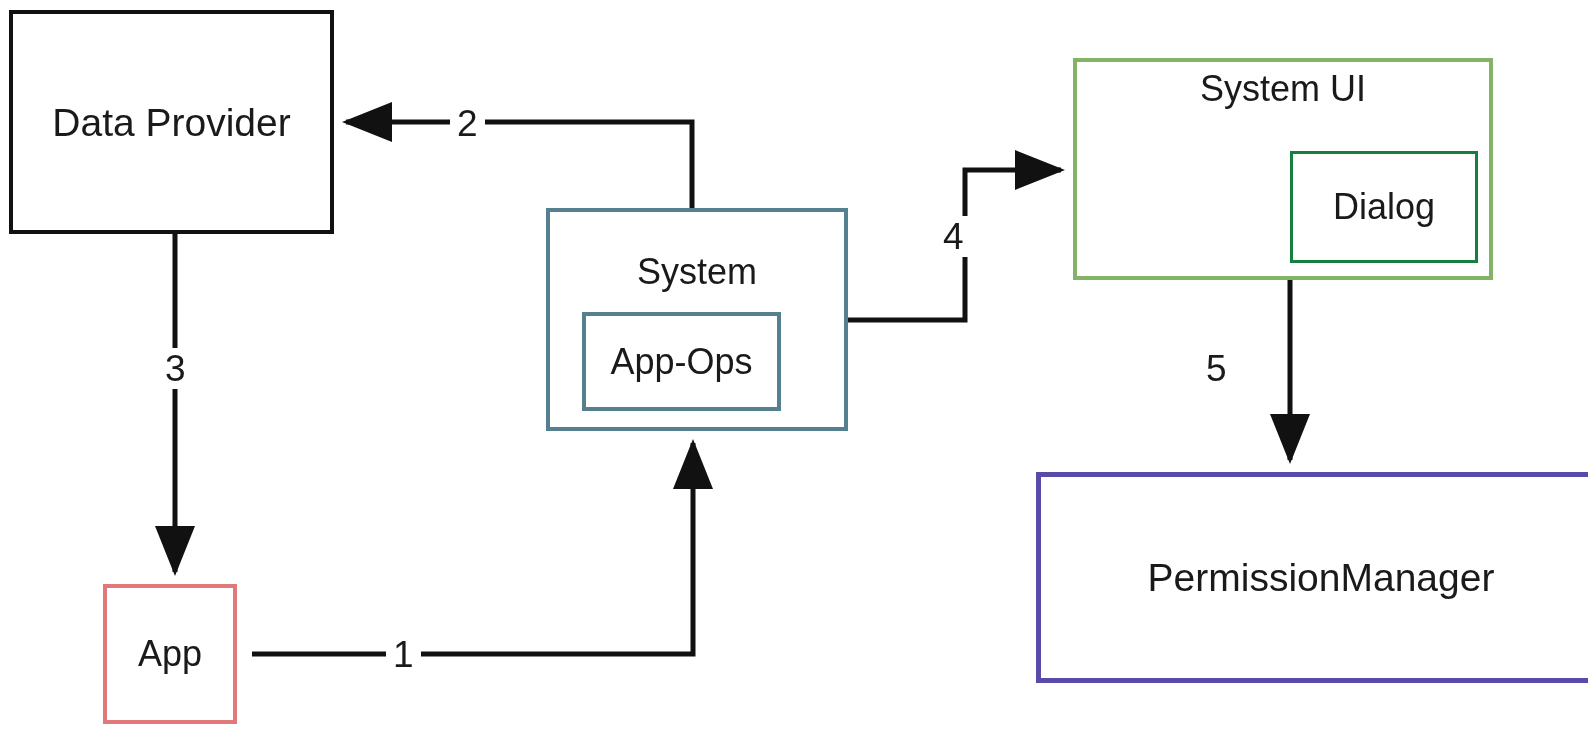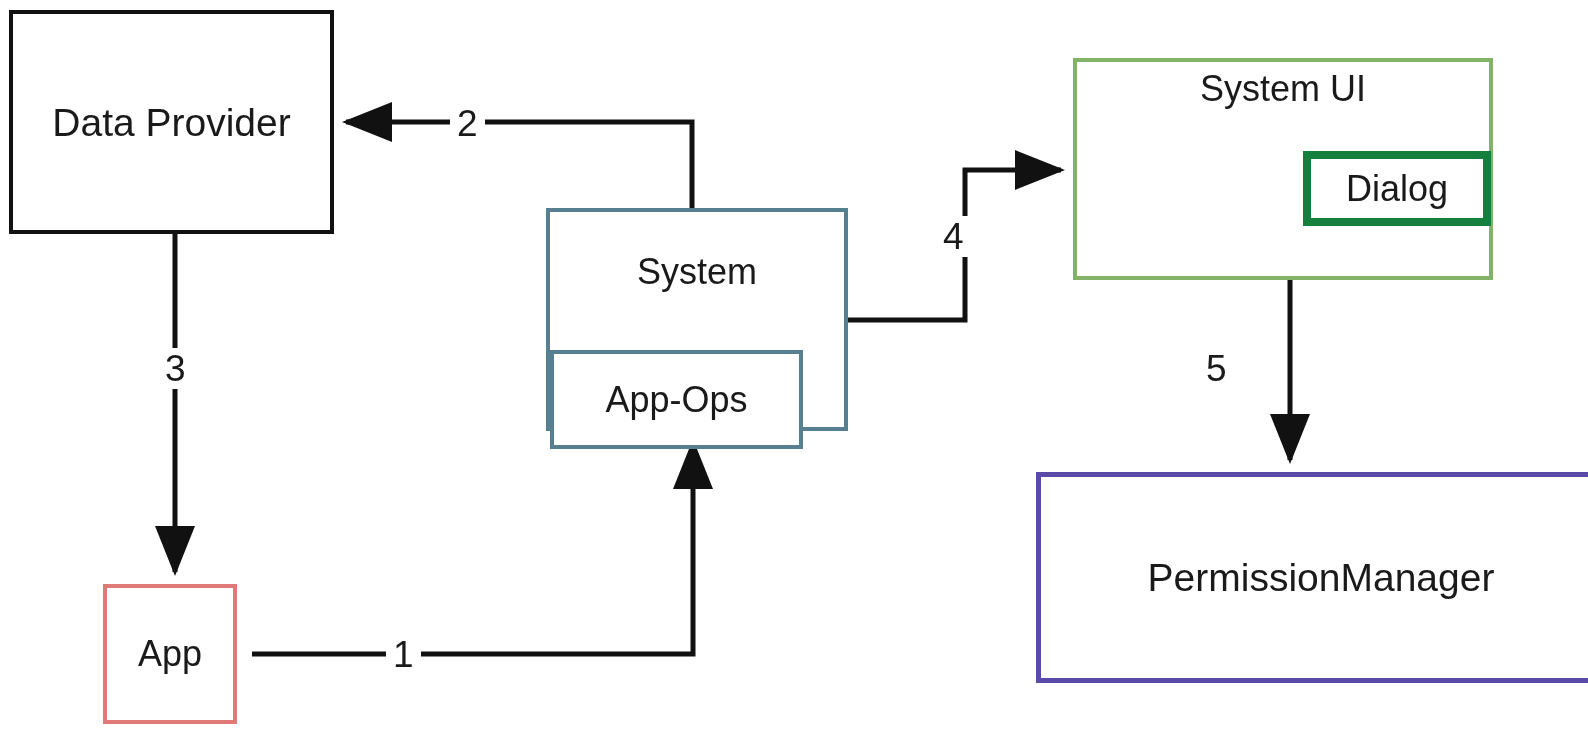--- a/index.html
+++ b/index.html
@@ -51,41 +51,39 @@
   
   #node-system {
     left: 546px; top: 208px; width: 302px; height: 223px;
     border: 4px solid #56808f;
     align-items: flex-start;
   }
   #node-system > .node-label { font-size: 36px; margin-top: 42px; }
 
   
   #node-app-ops {
-    left: 550px; top: 312px; width: 253px; height: 99px;
+    left: 582px; top: 312px; width: 199px; height: 99px;
     border: 4px solid #56808f;
     align-items: center;
-    margin-top: 38px;
   }
   #node-app-ops .node-label { font-size: 36px; }
 
   
   #node-system-ui {
     left: 1073px; top: 58px; width: 420px; height: 222px;
     border: 4px solid #82b366;
     align-items: flex-start;
   }
   #node-system-ui > .node-label { font-size: 36px; margin-top: 9px; }
 
   
   #node-dialog {
-    left: 1290px; top: 151px; width: 188px; height: 75px;
-    border: 8px solid #15803d;
+    left: 1290px; top: 151px; width: 188px; height: 112px;
+    border: 3px solid #15803d;
     align-items: center;
-    margin-left: 13px;
   }
   #node-dialog .node-label { font-size: 36px; }
 
   
   #node-permission-manager {
     left: 1000px; top: 472px; width: 570px; height: 211px;
     border: 5px solid #5b4aa8;
     align-items: center;
     margin-left: 36px;
   }

